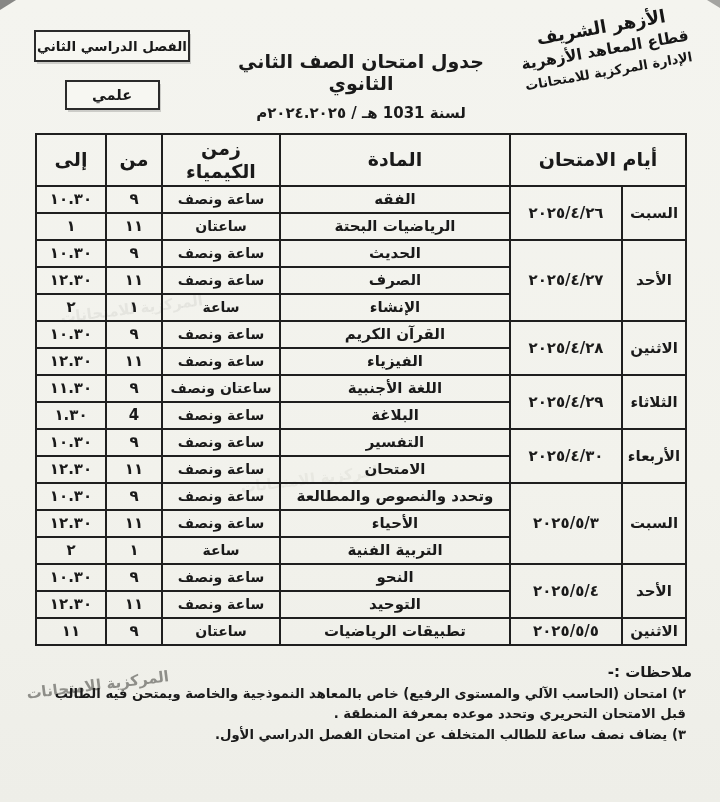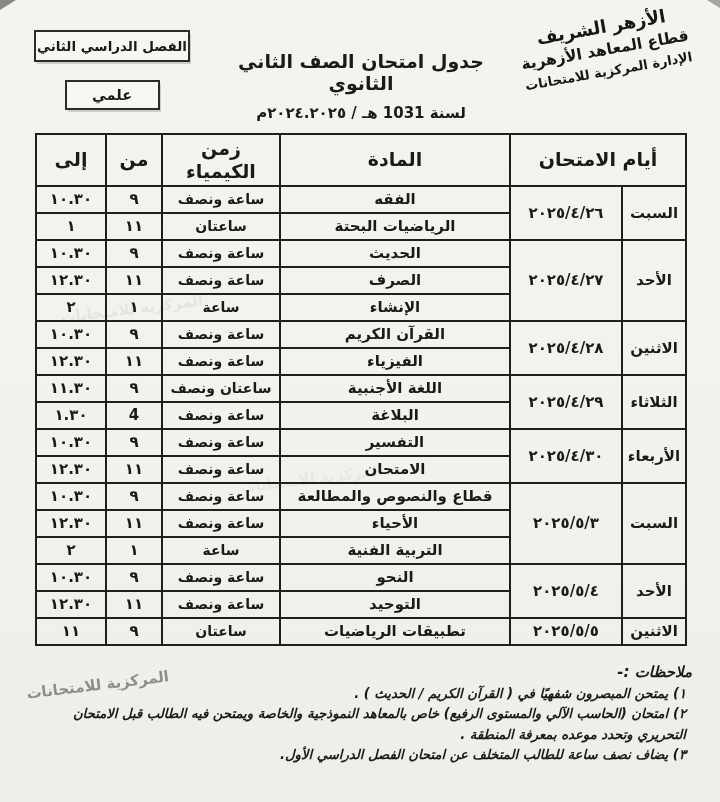--- a/index.html
+++ b/index.html
@@ -78,21 +78,21 @@
   col.c-dur  { width:118px; }
   col.c-from { width:56px; }
   col.c-to   { width:70px; }
   td.day  { font-size:15px; }
   td.date { font-size:15px; letter-spacing:.5px;margin-left:28px; }
   td.subj { font-size:15px; }
   td.dur  { font-size:14px; }
   td.num  { font-size:15px; }
 
   
-  .notes { position:absolute; top:663px; right:28px; left:26px; direction:rtl; text-align:right;font-style:italic; }
+  .notes { position:absolute; top:663px; right:28px; left:26px; direction:rtl; text-align:right; }
   .notes-title { font-size:15px; font-weight:700; margin-left:4px; margin-bottom:3px; }
   .note { font-size:13.2px; font-weight:700; line-height:1.55; padding-right:6px; }
 </style>
 </head>
 <body>
 
 <div class="page">
 
   <div class="corner-tl"></div>
   <div class="corner-tr"></div>
@@ -214,21 +214,21 @@
       <tr>
         <td class="subj">الامتحان</td>
         <td class="dur">ساعة ونصف</td>
         <td class="num">١١</td>
         <td class="num">١٢.٣٠</td>
       </tr>
 
       <tr>
         <td rowspan="3" class="day">السبت</td>
         <td rowspan="3" class="date">٢٠٢٥/٥/٣</td>
-        <td class="subj">قطاع والنصوص والمطالعة</td>
+        <td class="subj">وتحدد والنصوص والمطالعة</td>
         <td class="dur">ساعة ونصف</td>
         <td class="num">٩</td>
         <td class="num">١٠.٣٠</td>
       </tr>
       <tr>
         <td class="subj">الأحياء</td>
         <td class="dur">ساعة ونصف</td>
         <td class="num">١١</td>
         <td class="num">١٢.٣٠</td>
       </tr>
@@ -260,18 +260,17 @@
         <td class="subj">تطبيقات الرياضيات</td>
         <td class="dur">ساعتان</td>
         <td class="num">٩</td>
         <td class="num">١١</td>
       </tr>
     </tbody>
   </table>
 
   <div class="notes" dir="rtl">
     <div class="notes-title">ملاحظات :-</div>
-    <div class="note">١) يمتحن المبصرون شفهيًا في ( القرآن الكريم / الحديث ) .</div>
     <div class="note">٢) امتحان (الحاسب الآلي والمستوى الرفيع) خاص بالمعاهد النموذجية والخاصة ويمتحن فيه الطالب قبل الامتحان التحريري وتحدد موعده بمعرفة المنطقة .</div>
     <div class="note">٣) يضاف نصف ساعة للطالب المتخلف عن امتحان الفصل الدراسي الأول.</div>
   </div>
 
 </div>
 
 </body></html>

